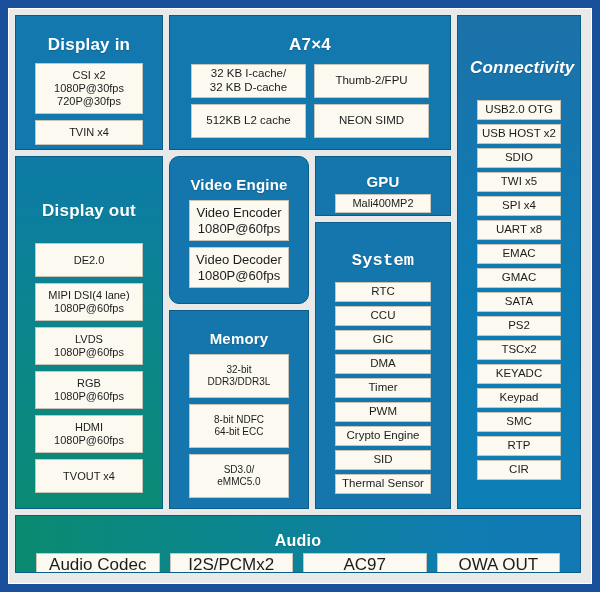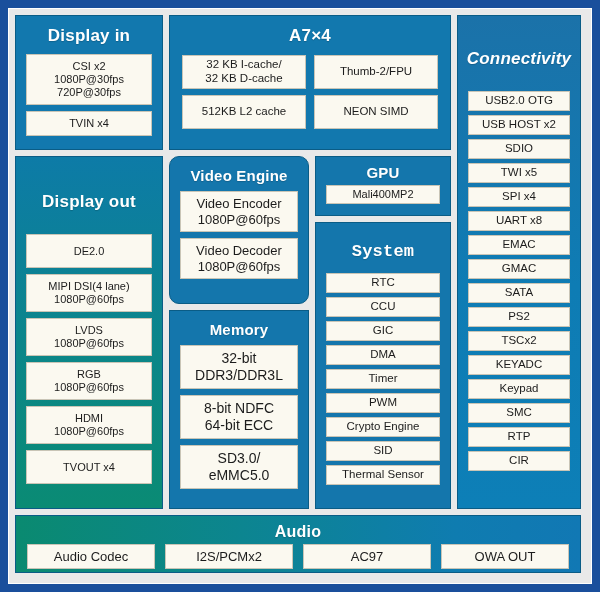--- a/index.html
+++ b/index.html
@@ -31,21 +31,21 @@
     background: #e9e9e9;
     box-sizing: border-box;
     border: 1px solid #ffffff;
     padding: 6px;
   }
 
   .panel {
     position: absolute;
     box-sizing: border-box;
     border: 1px solid #0a5c86;
-    padding: 3px;
+    padding: 12px;
     overflow: hidden;
   }
 
   .panel-title {
     color: #ffffff;
     font-weight: bold;
     text-align: center;
     letter-spacing: 0.2px;
     text-shadow: 0 1px 1px rgba(0,0,0,0.18);
   }
@@ -114,36 +114,36 @@
 
   
   #p-display-out .box { font-size: 11px; margin-bottom: 6px; }
   #p-display-out .h1 { height: 34px; }
   #p-display-out .h2 { height: 38px; }
 
   
   #p-video .box { font-size: 13px; height: 41px; margin-bottom: 6px; }
 
   
-  #p-memory .box { font-size: 14px; height: 44px; margin-bottom: 6px; }
+  #p-memory .box { font-size: 10px; height: 44px; margin-bottom: 6px; }
 
   
   #p-gpu .box { font-size: 11px; height: 19px; }
 
   
   #p-system .box { font-size: 11.5px; height: 20px; margin-bottom: 4px; }
 
   
   #p-audio .row {
     display: grid;
     grid-template-columns: repeat(4, 1fr);
     gap: 10px;
     padding: 0 8px;
   }
-  #p-audio .box { font-size: 13px; height: 25px; }
+  #p-audio .box { font-size: 17px; height: 25px; }
 </style>
 </head>
 <body>
 
 <div id="root">
   <div id="canvas">
 
     <div class="panel c-blue" id="p-display-in">
       <div class="panel-title">Display in</div>
       <div class="body-pad">

